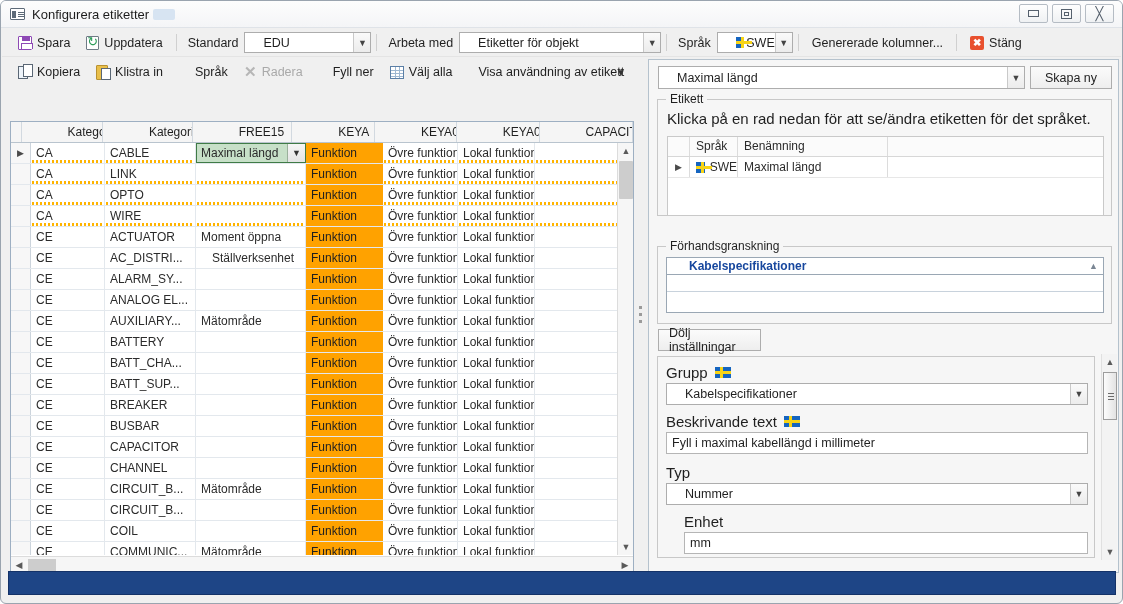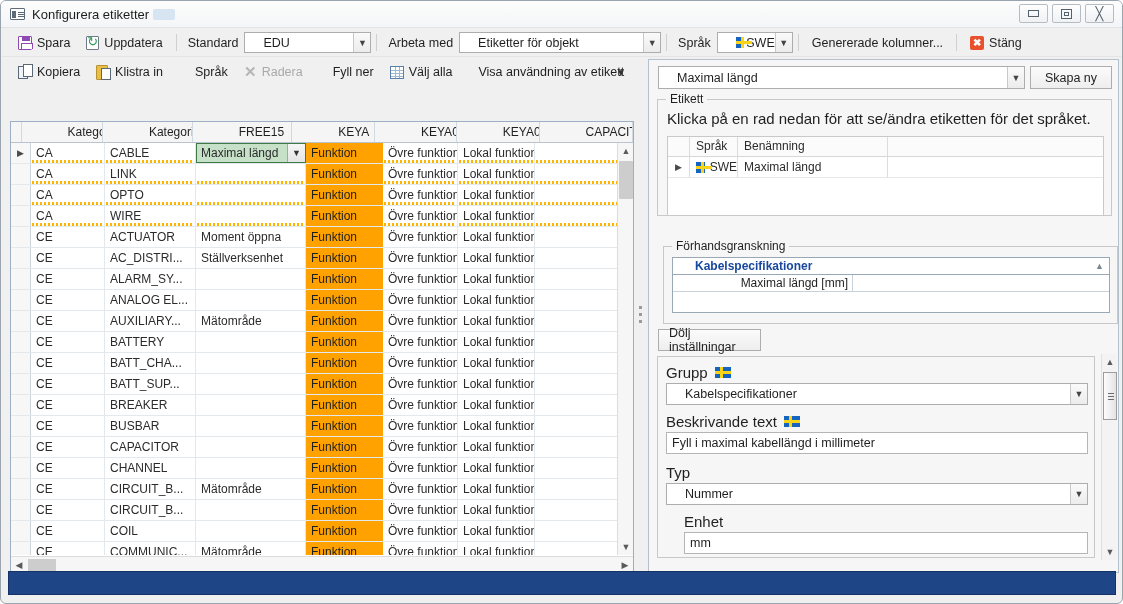--- a/index.html
+++ b/index.html
@@ -434,21 +434,21 @@
           <div class="gc" style="width: 110px;">Moment öppna</div>
           <div class="gc orange" style="width: 77px;">Funktion</div>
           <div class="gc" style="width: 75px;">Övre funktion</div>
           <div class="gc" style="width: 77px;">Lokal funktion</div>
           <div class="gc" style="width: 98px;"></div>
         </div>
         <div class="grow">
           <div class="gc ind" style="width: 20px;"></div>
           <div class="gc" style="width: 74px;">CE</div>
           <div class="gc" style="width: 91px;">AC_DISTRI...</div>
-          <div class="gc" style="width: 110px;">Ställverksenhet</div>
+          <div class="gc" style="width: 110px; text-align: center;">Ställverksenhet</div>
           <div class="gc orange" style="width: 77px;">Funktion</div>
           <div class="gc" style="width: 75px;">Övre funktion</div>
           <div class="gc" style="width: 77px;">Lokal funktion</div>
           <div class="gc" style="width: 98px;"></div>
         </div>
         <div class="grow">
           <div class="gc ind" style="width: 20px;"></div>
           <div class="gc" style="width: 74px;">CE</div>
           <div class="gc" style="width: 91px;">ALARM_SY...</div>
           <div class="gc" style="width: 110px;"></div>
@@ -637,29 +637,28 @@
           <div style="width:48px">
             <span class="flag"></span>
             <span>SWE</span>
           </div>
           <div style="width:150px">Maximal längd</div>
           <div style="flex:1;border-right:none;"></div>
         </div>
       </div>
     </div>
 
-    <div class="grpbox" style="left:14px;top:186px;width:455px;height:78px;">
+    <div class="grpbox" style="left:8px;top:186px;width:455px;height:78px;">
       <div class="grplabel">Förhandsgranskning</div>
       <div class="preview-box" style="left:8px;top:10px;width:438px;height:56px;">
         <div class="pv-head">
           <span>Kabelspecifikationer</span>
           <span style="margin-left:auto;margin-right:5px;font-size:9px;color:#7a8694;">▲</span>
         </div>
         <div class="pv-row">
-          <div class="k">Maximal längd [mm]</div>
           <div class="v"></div>
         </div>
       </div>
     </div>
 
     <div class="btn" style="position:absolute;left:9px;top:269px;width:103px;height:22px;">
       <span>Dölj inställningar</span>
     </div>
 
     <div style="position:absolute;left:8px;top:296px;width:438px;height:202px;border:1px solid #c8c8c8;background:#f6f6f6;">

